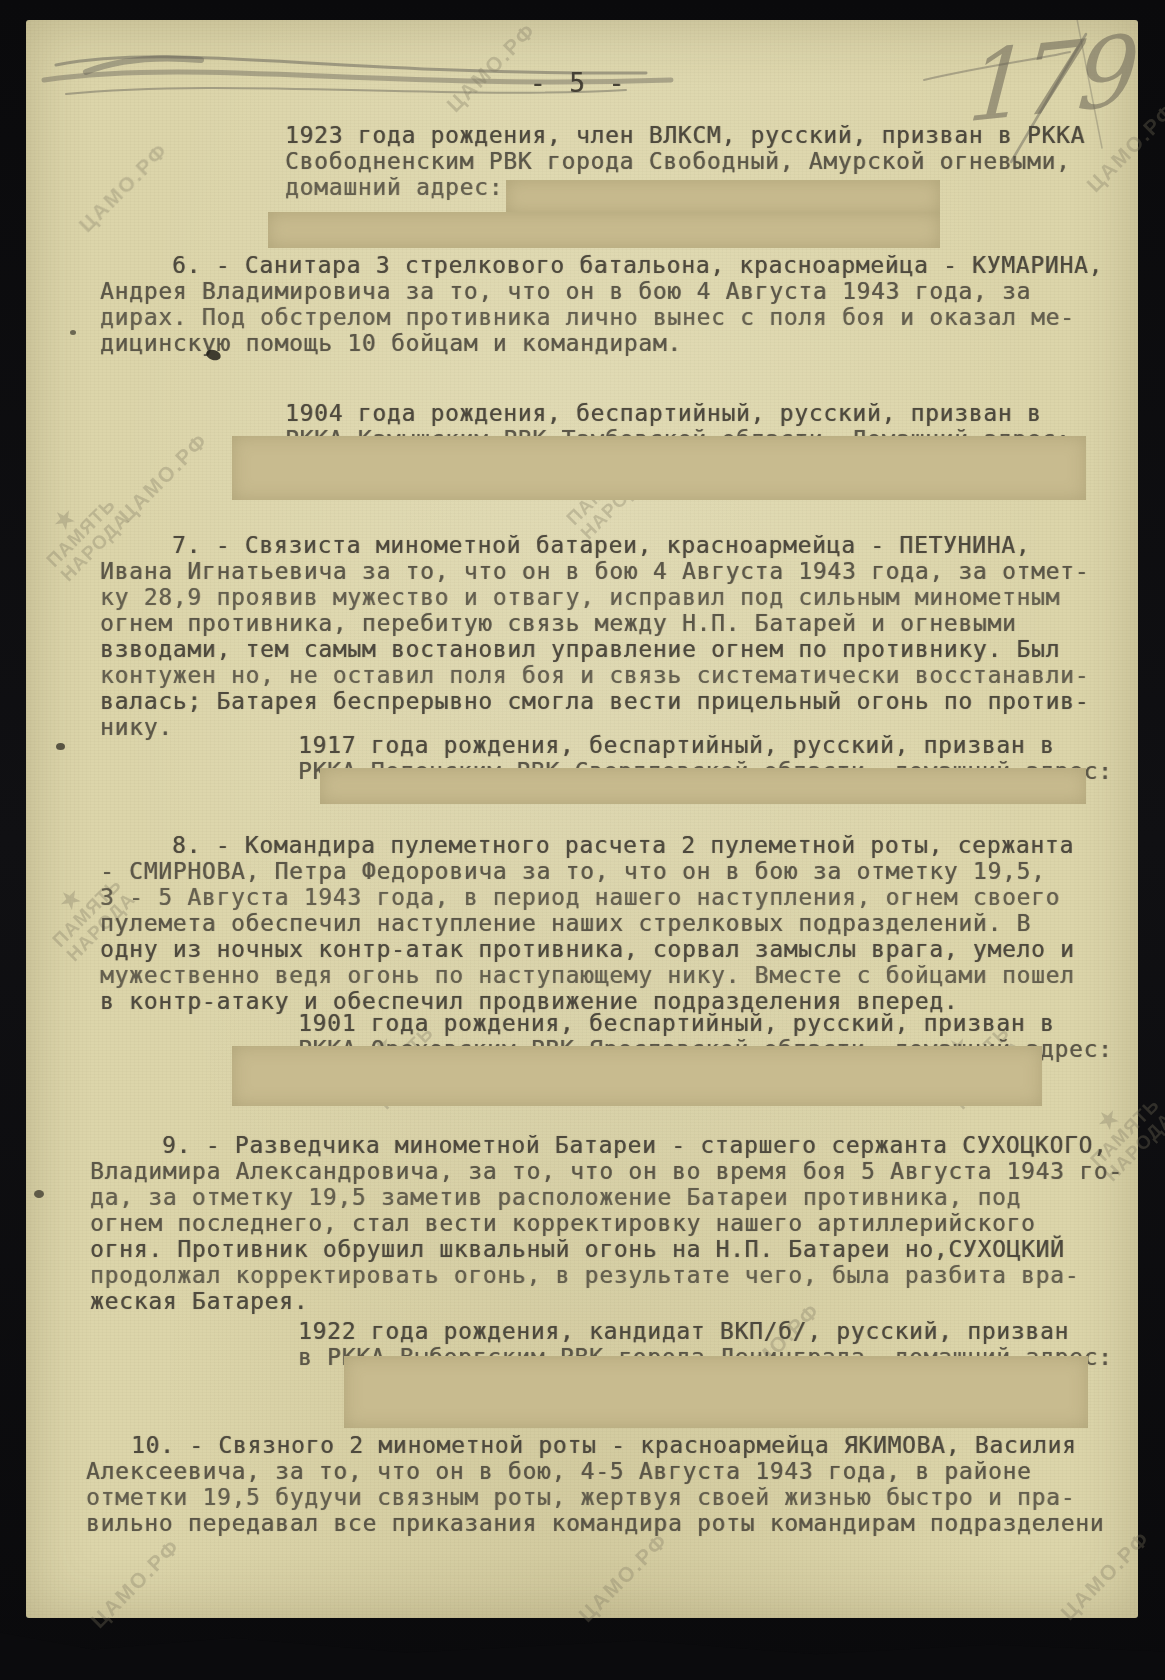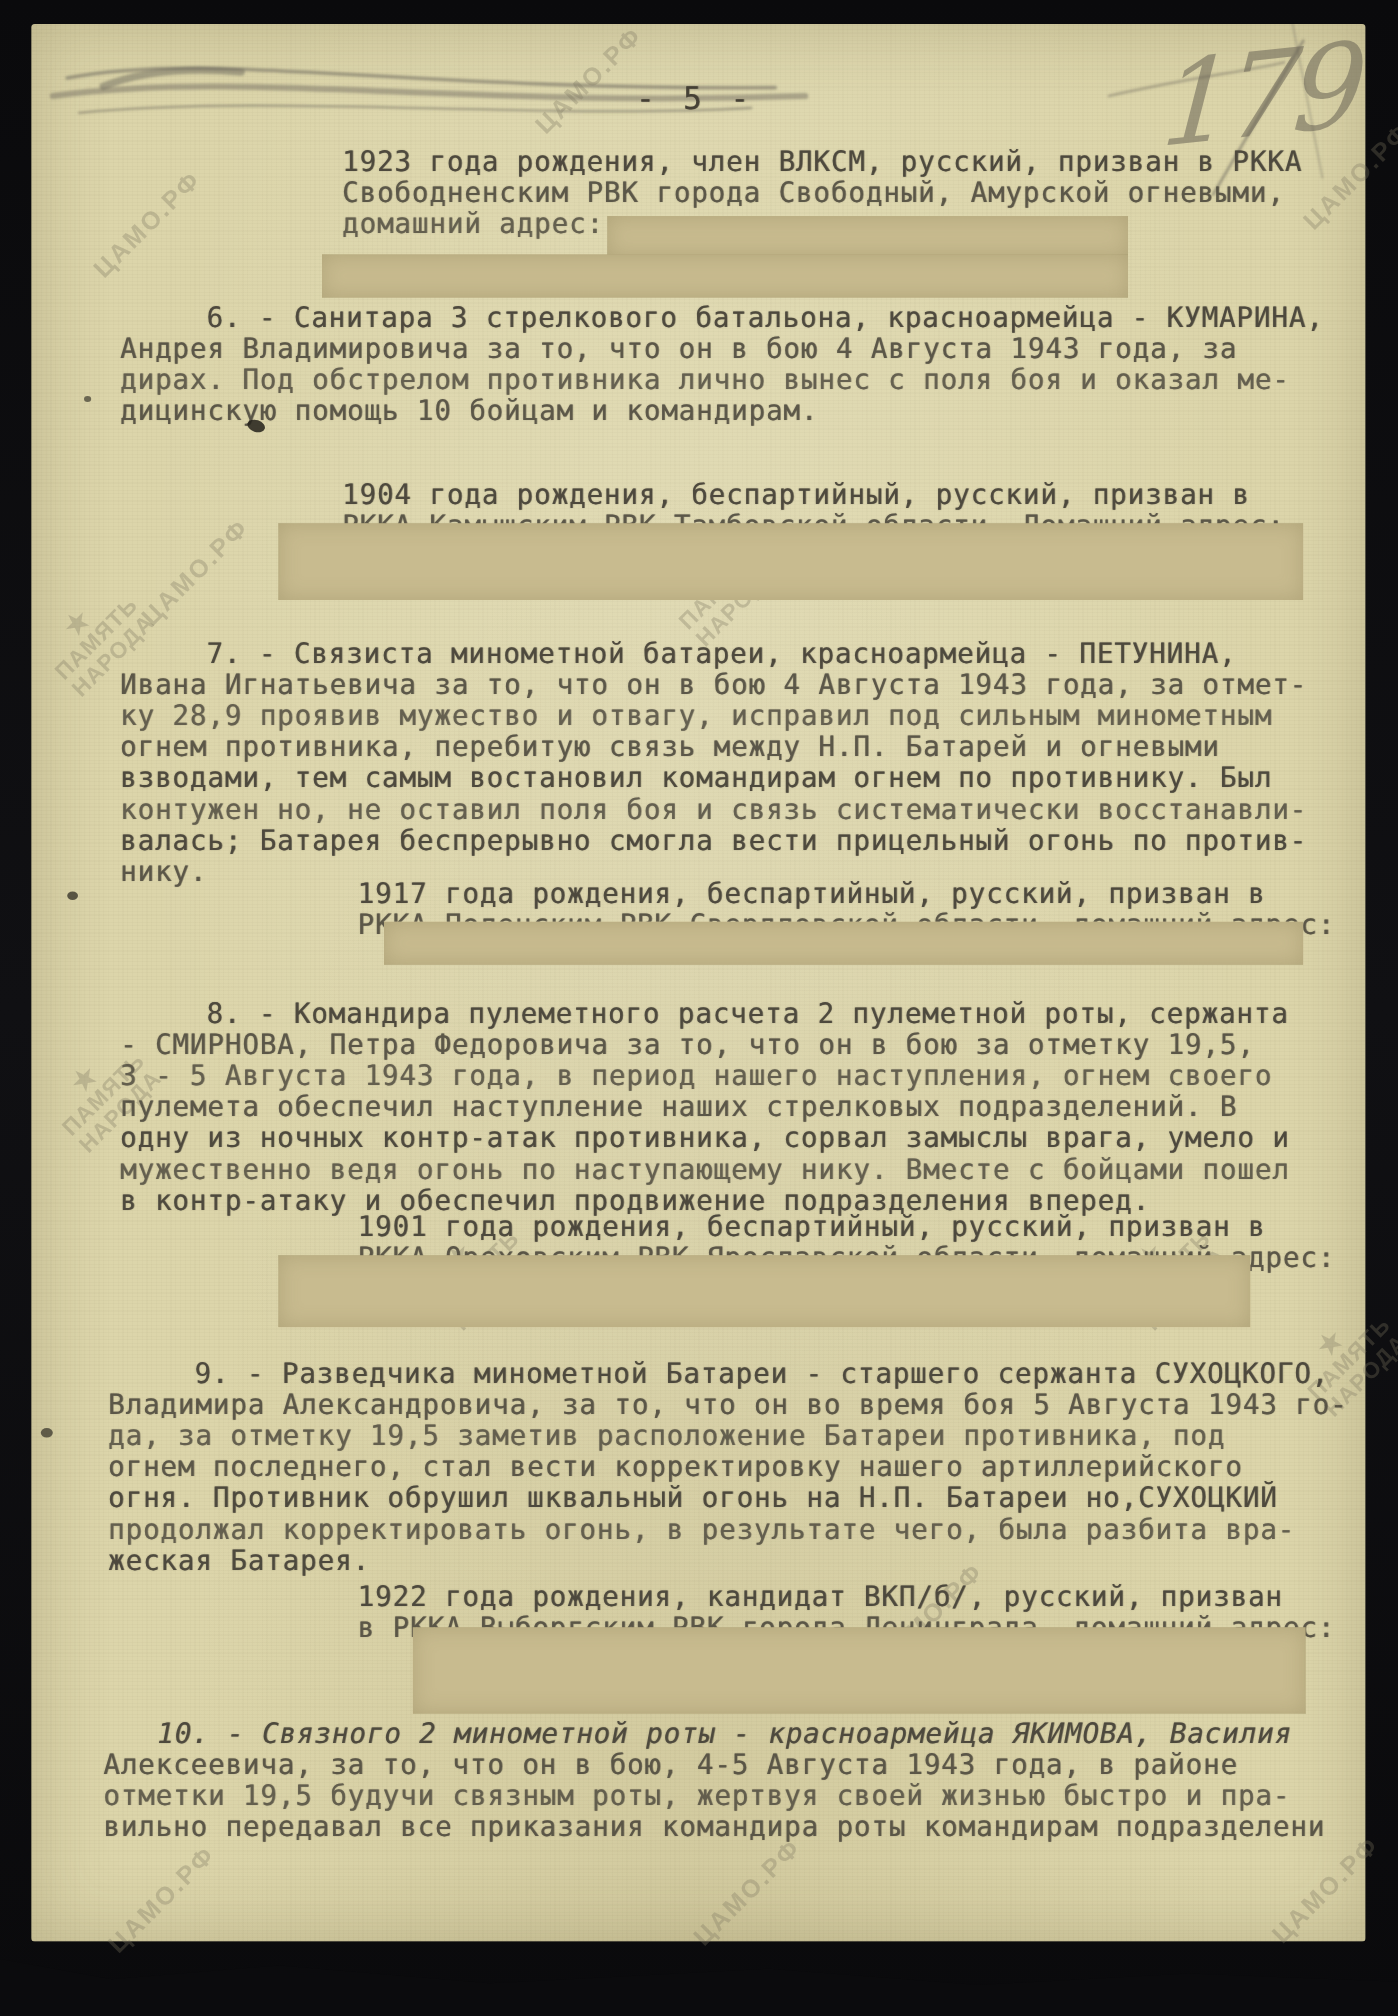--- a/index.html
+++ b/index.html
@@ -22,21 +22,21 @@
   .tblock{position:absolute;line-height:26px;}
   .tline{
     white-space:pre;font-size:23px;letter-spacing:0.7px;height:26px;
     color:rgba(74,70,59,0.93);
     text-shadow:0.6px 0 0.5px rgba(74,70,59,0.55), 0 0 1.4px rgba(74,70,59,0.30);
     transform:scaleY(1.02);
   }
   .tline:nth-child(2n){opacity:.9;}
   .tline:nth-child(3n){opacity:.84;}
   .indent72{padding-left:72px;}
-  .indent45{padding-left:45px;font-style:italic;}
+  .indent45{padding-left:45px;}
   #pagenum{
     position:absolute;left:468px;top:48px;width:170px;text-align:center;
     font-size:26px;letter-spacing:4px;color:rgba(66,62,52,0.95);
     text-shadow:0.7px 0 0.6px rgba(66,62,52,0.6);
   }
   #handnum{
     position:absolute;left:942px;top:2px;width:190px;
     font-family:"DejaVu Serif","Liberation Serif",serif;font-style:italic;
     font-size:96px;font-weight:400;color:rgba(104,98,84,0.55);
     transform:rotate(-6deg) skewX(-10deg);letter-spacing:-6px;
@@ -127,21 +127,21 @@
     <div class="tblock" style="left:259px;top:380px">
       <div class="tline">1904 года рождения, беспартийный, русский, призван в</div>
       <div class="tline">РККА Камышским РВК Тамбовской области. Домашний адрес:</div>
     </div>
 
     <div class="tblock" style="left:74px;top:512px">
       <div class="tline indent72">7. - Связиста минометной батареи, красноармейца - ПЕТУНИНА,</div>
       <div class="tline">Ивана Игнатьевича за то, что он в бою 4 Августа 1943 года, за отмет-</div>
       <div class="tline">ку 28,9 проявив мужество и отвагу, исправил под сильным минометным</div>
       <div class="tline">огнем противника, перебитую связь между Н.П. Батарей и огневыми</div>
-      <div class="tline">взводами, тем самым востановил командирам огнем по противнику. Был</div>
+      <div class="tline">взводами, тем самым востановил управление огнем по противнику. Был</div>
       <div class="tline">контужен но, не оставил поля боя и связь систематически восстанавли-</div>
       <div class="tline">валась; Батарея беспрерывно смогла вести прицельный огонь по против-</div>
       <div class="tline">нику.</div>
     </div>
 
     <div class="tblock" style="left:272px;top:712px">
       <div class="tline">1917 года рождения, беспартийный, русский, призван в</div>
       <div class="tline">РККА Поленским РВК Свердловской области. домашний адрес:</div>
     </div>
 

